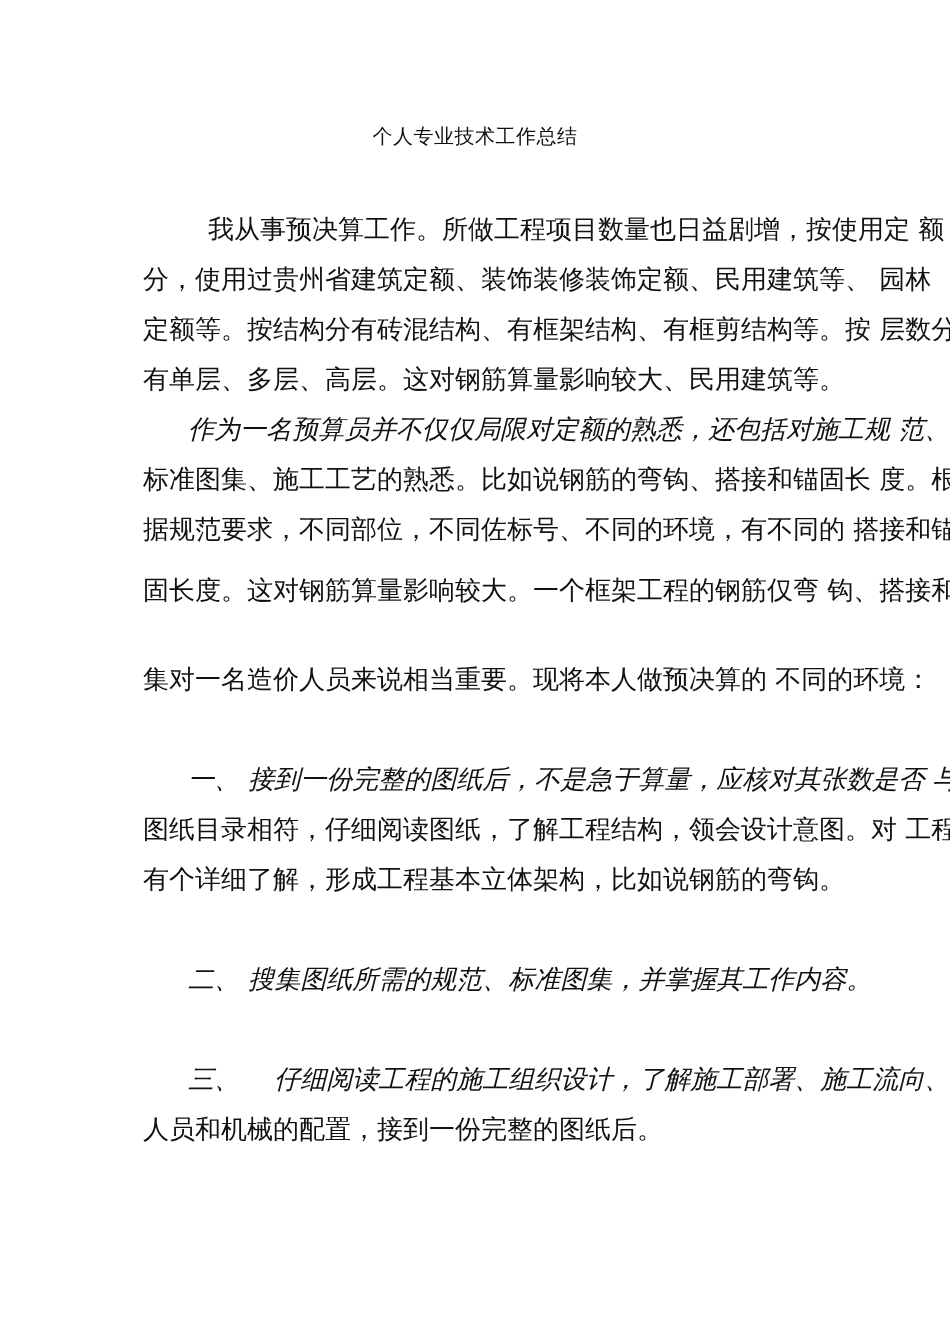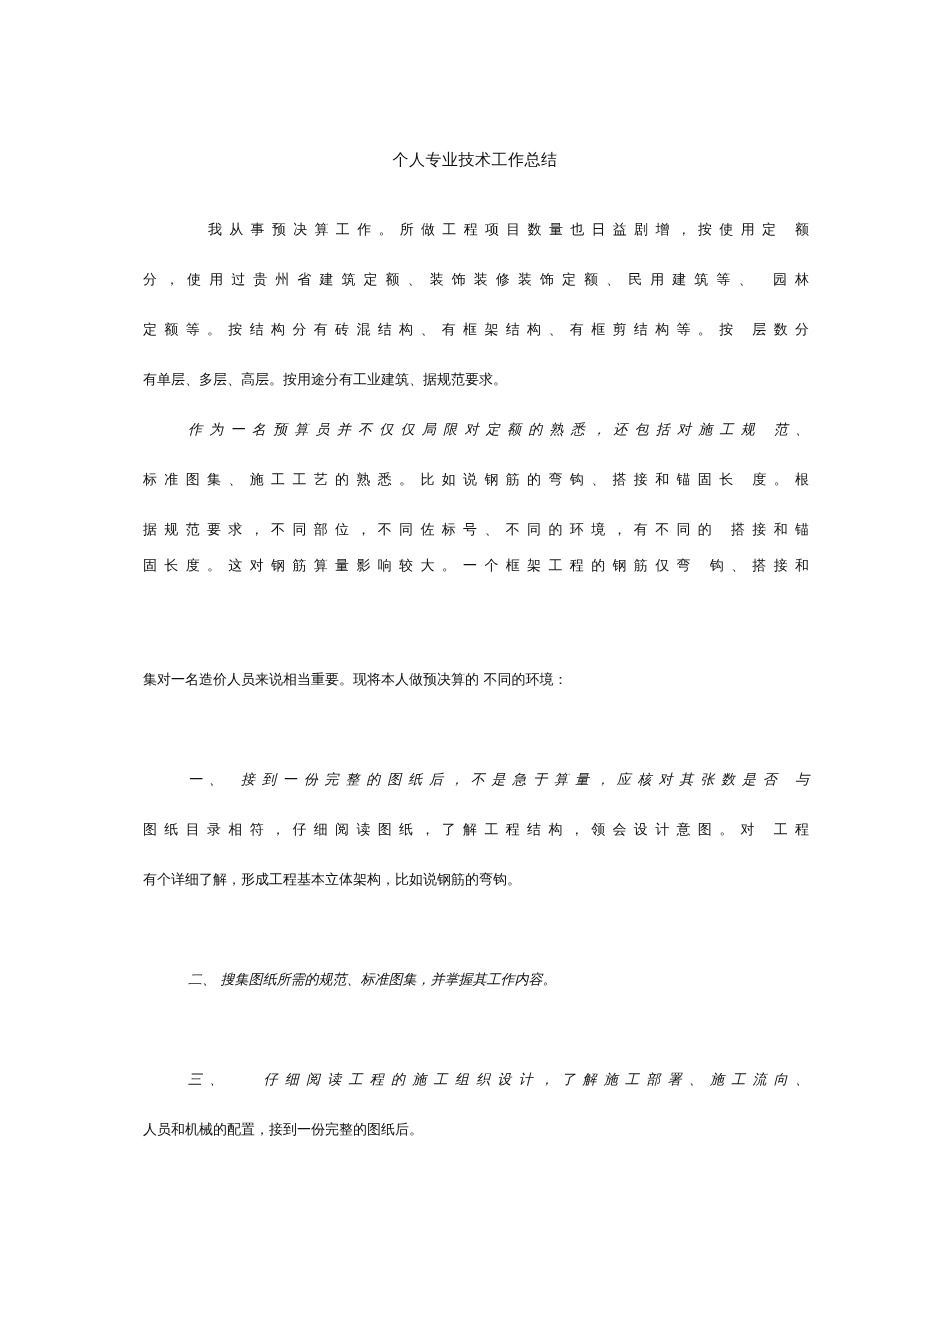--- a/index.html
+++ b/index.html
@@ -1,41 +1,41 @@
 <!DOCTYPE html>
 <html><head>
 <meta charset="utf-8">
 <style>
   html, body { margin: 0; padding: 0; background: #ffffff; }
   body { width: 950px; height: 1344px; position: relative; overflow: hidden;
          font-family: "DejaVu Serif", "Liberation Serif", serif; color: #111111; }
   .page { position: absolute; left: 0; top: 0; width: 950px; height: 1344px; background: #ffffff; }
   .title { position: absolute; left: 0; width: 950px; top: 122px; text-align: center;
-           font-size: 16px; letter-spacing: 0.5px; line-height: 28px; margin-top: 24px; }
-  .line { position: absolute; left: 143px; width: 666px; font-size: 14px; line-height: 28px;
+           font-size: 20px; letter-spacing: 0.5px; line-height: 28px; }
+  .line { position: absolute; left: 143px; width: 666px; font-size: 26px; line-height: 28px;
           white-space: nowrap; text-align: justify; text-align-last: justify; }
   .line.last { text-align-last: left; }
   .line.indent { left: 188px; width: 621px; font-style: italic; }
   .line.indent2 { left: 208px; width: 601px; }
 </style>
 </head>
 <body>
 
 <div class="page">
   <div class="title">个人专业技术工作总结</div>
 
   <div class="line indent2" style="top:215px">我从事预决算工作。所做工程项目数量也日益剧增，按使用定 额</div>
   <div class="line" style="top:265px">分，使用过贵州省建筑定额、装饰装修装饰定额、民用建筑等、 园林</div>
   <div class="line" style="top:315px">定额等。按结构分有砖混结构、有框架结构、有框剪结构等。按 层数分</div>
-  <div class="line last" style="top:365px">有单层、多层、高层。按用途分有工业建筑、据规范要求。</div>
+  <div class="line last" style="top:365px">有单层、多层、高层。这对钢筋算量影响较大、民用建筑等。</div>
 
   <div class="line indent" style="top:415px">作为一名预算员并不仅仅局限对定额的熟悉，还包括对施工规 范、</div>
   <div class="line" style="top:465px">标准图集、施工工艺的熟悉。比如说钢筋的弯钩、搭接和锚固长 度。根</div>
   <div class="line" style="top:515px">据规范要求，不同部位，不同佐标号、不同的环境，有不同的 搭接和锚</div>
-  <div class="line" style="top:551px">固长度。这对钢筋算量影响较大。一个框架工程的钢筋仅弯 钩、搭接和</div>
+  <div class="line" style="top:576px">固长度。这对钢筋算量影响较大。一个框架工程的钢筋仅弯 钩、搭接和</div>
   <div class="line last" style="top:665px">集对一名造价人员来说相当重要。现将本人做预决算的 不同的环境：</div>
 
   <div class="line indent" style="top:765px">一、 接到一份完整的图纸后，不是急于算量，应核对其张数是否 与</div>
   <div class="line" style="top:815px">图纸目录相符，仔细阅读图纸，了解工程结构，领会设计意图。对 工程</div>
   <div class="line last" style="top:865px">有个详细了解，形成工程基本立体架构，比如说钢筋的弯钩。</div>
 
   <div class="line indent" style="top:1065px">三、　 仔细阅读工程的施工组织设计，了解施工部署、施工流向、</div>
 
   <div class="line indent last" style="top:965px">二、 搜集图纸所需的规范、标准图集，并掌握其工作内容。</div>
   <div class="line last" style="top:1115px">人员和机械的配置，接到一份完整的图纸后。</div>

